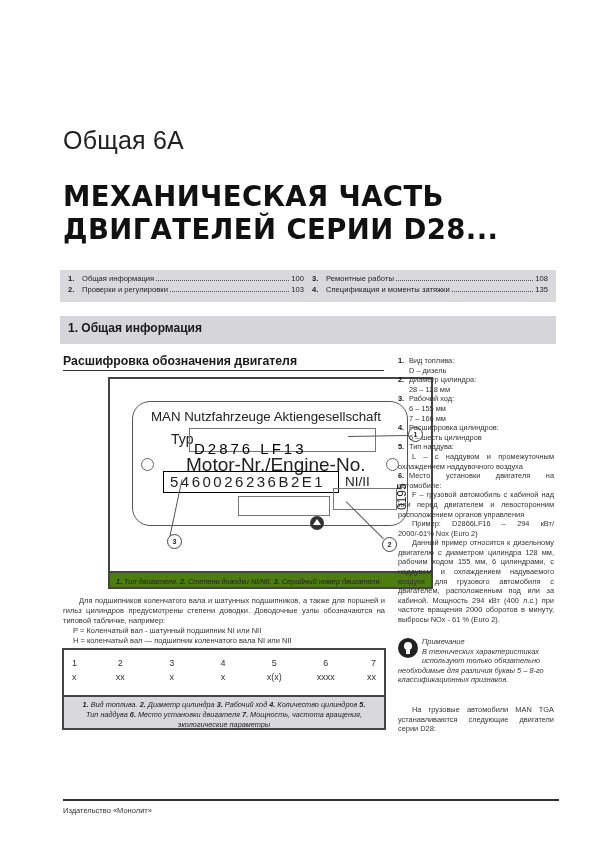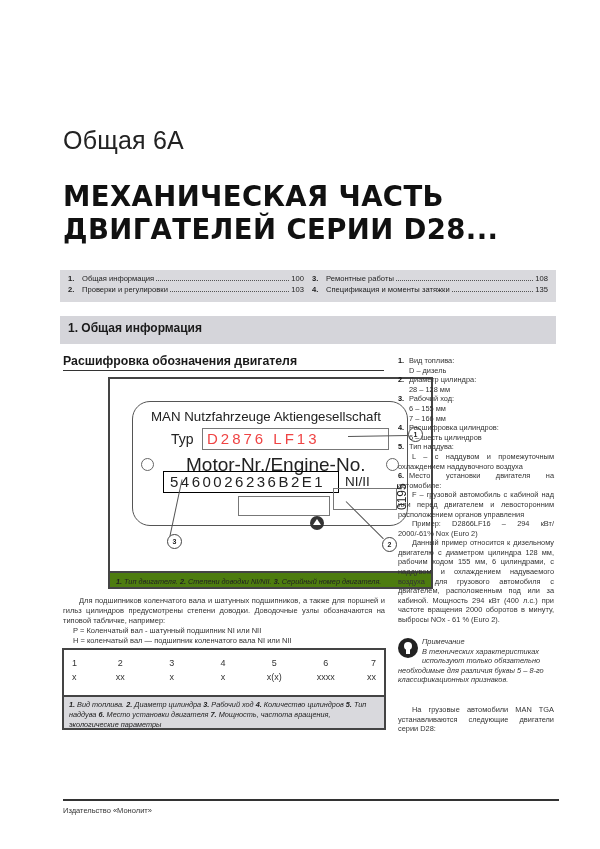--- a/index.html
+++ b/index.html
@@ -22,21 +22,21 @@
 
     .subsection { position: absolute; left: 63px; top: 354px; width: 321px; font-size: 12.3px; font-weight: bold; color: #1a1a1a; border-bottom: 1.5px solid #333; padding-bottom: 2px; }
 
     .fig-box { position: absolute; left: 60px; top: 377px; width: 325px; height: 212px; border: 2px solid #444; background: #fff; margin-left: 48px; }
     .fig-caption { position: absolute; left: 0; right: 0; bottom: 0; height: 16px; background: #4d7c0f; border-top: 2px solid #444; font-size: 7.3px; font-style: italic; padding: 4px 6px; color: #222; }
     .fig-caption b { font-style: italic; }
 
     .plate { position: absolute; left: 22px; top: 22px; width: 276px; height: 125px; border: 1px solid #555; border-radius: 18px; }
     .plate-company { position: absolute; left: 18px; top: 7px; font-size: 13.3px; color: #222; white-space: nowrap; }
     .plate-typ-label { position: absolute; left: 38px; top: 29px; font-size: 14px; color: #222; }
-    .plate-typ-box { position: absolute; left: 69px; top: 26px; width: 187px; height: 22px; border: 1px solid #777; font-size: 15px; letter-spacing: 3px; padding: 1px 4px; color: #ef4444; white-space: nowrap; }
+    .plate-typ-box { position: absolute; left: 56px; top: 26px; width: 187px; height: 22px; border: 1px solid #777; font-size: 15px; letter-spacing: 3px; padding: 11px 4px; color: #000000; white-space: nowrap; }
     .plate-motor-label { position: absolute; left: 53px; top: 52px; font-size: 19px; color: #222; white-space: nowrap; }
     .plate-engine-box { position: absolute; left: 30px; top: 69px; width: 176px; height: 22px; border: 1px solid #000000; font-size: 15px; letter-spacing: 2.5px; padding: 1px 6px; color: #222; white-space: nowrap; }
     .plate-ni { position: absolute; left: 212px; top: 72px; font-size: 13.5px; color: #222; }
     .plate-code { position: absolute; left: 262px; top: 108px; font-size: 12px; color: #222; transform: rotate(-90deg); transform-origin: left top; white-space: nowrap; }
     .plate-blank1 { position: absolute; left: 105px; top: 94px; width: 92px; height: 20px; border: 1px solid #777; }
     .plate-blank2 { position: absolute; left: 200px; top: 86px; width: 64px; height: 22px; border: 1px solid #777; }
     .hole { position: absolute; width: 13px; height: 13px; border: 1px solid #666; border-radius: 50%; background: #fff; }
     .logo { position: absolute; left: 177px; top: 114px; width: 14px; height: 14px; border-radius: 50%; background: #333; }
     .logo::after { content: ""; position: absolute; left: 3px; top: 3px; border-left: 4px solid transparent; border-right: 4px solid transparent; border-bottom: 6px solid #fff; }
 
@@ -45,21 +45,21 @@
 
     .body-para { position: absolute; left: 63px; top: 596px; width: 322px; font-size: 7.5px; line-height: 10px; color: #333; text-align: justify; }
     .body-para p { text-indent: 16px; }
     .body-para .ex { padding-left: 10px; text-indent: 0; }
 
     .code-table { position: absolute; left: 62px; top: 648px; width: 324px; height: 82px; border: 2px solid #444; }
     .code-row { display: flex; justify-content: space-between; padding: 6px 8px 0 8px; height: 45px; }
     .code-cell { text-align: center; font-size: 9px; color: #333; line-height: 14px; width: 38px; }
     .code-cell:first-child { text-align: left; width: 16px; }
     .code-cell:last-child { text-align: right; width: 18px; }
-    .code-caption { background: #d9d9dd; border-top: 2px solid #444; font-size: 7.3px; font-style: italic; padding: 3px 5px; line-height: 10px; color: #222; height: 33px; }
+    .code-caption { background: #d9d9dd; border-top: 2px solid #444; font-size: 7.3px; font-style: italic; padding: 3px 16px; line-height: 10px; color: #222; height: 33px; text-align: center; }
 
     .rlist { position: absolute; left: 398px; top: 356px; width: 156px; font-size: 7.4px; line-height: 9.6px; color: #333; text-align: justify; }
     .rlist .n { font-weight: bold; color: #111; display: inline-block; width: 11px; }
     .rlist .sub { padding-left: 11px; }
     .rlist .ind { text-indent: 14px; }
 
     .note { position: absolute; left: 398px; top: 637px; width: 156px; font-size: 7.4px; line-height: 9.6px; font-style: italic; color: #333; }
     .note-icon { float: left; width: 20px; height: 20px; border-radius: 50%; background: #222; margin: 1px 4px 0 0; position: relative; }
     .note-icon::after { content: ""; position: absolute; left: 6px; top: 4px; width: 8px; height: 8px; border-radius: 50%; background: #fff; }
     .note-icon::before { content: ""; position: absolute; left: 8px; top: 11px; width: 4px; height: 5px; background: #fff; z-index: 1; }

